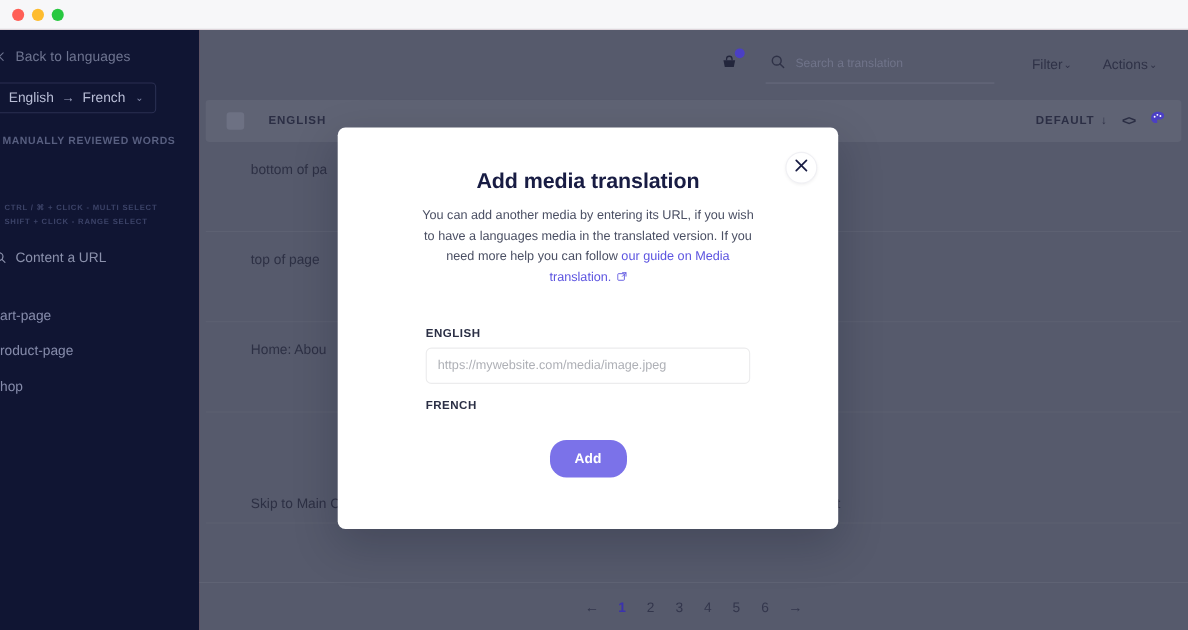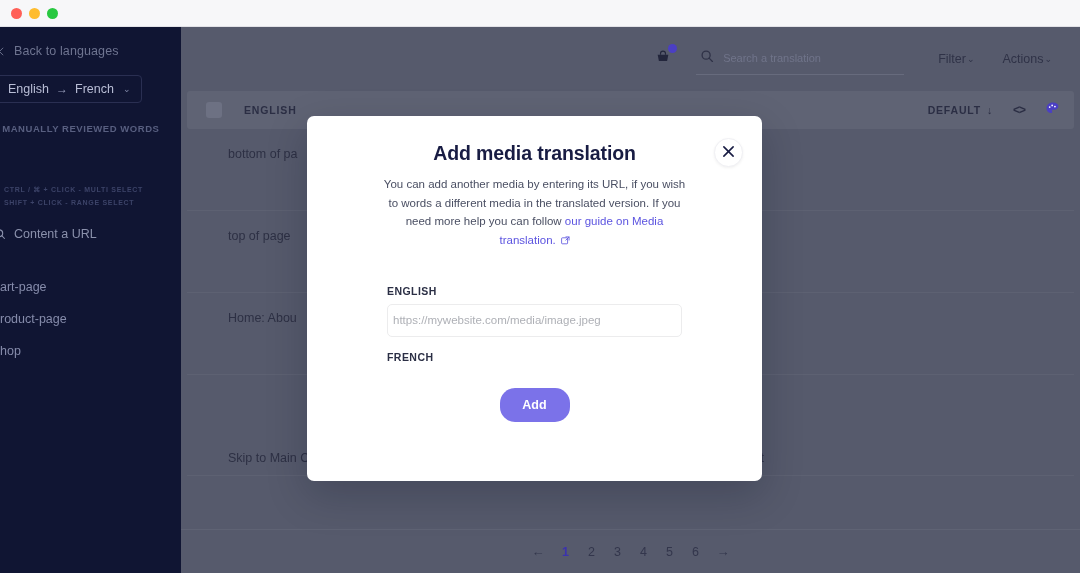--- a/index.html
+++ b/index.html
@@ -217,21 +217,21 @@
   .th-label {
     font-size: 10.5px;
     letter-spacing: .85px;
     font-weight: 700;
     color: #2b2e44;
   }
   .th-right {
     margin-left: auto;
     display: flex;
     align-items: center;
-    gap: 20px;
+    gap: 13px;
   }
   .th-default {
     font-size: 10.5px;
     letter-spacing: .8px;
     font-weight: 700;
     color: #2b2e44;
     display: flex;
     align-items: center;
     gap: 6px;
   }
@@ -296,21 +296,21 @@
     width: 29px; height: 29px;
     border-radius: 50%;
     background: #ffffff;
     border: 1px solid #f0f0f4;
     display: flex;
     align-items: center;
     justify-content: center;
     box-shadow: 0 1px 3px rgba(0,0,0,0.06);
   }
   .modal h1 {
-    margin-top: 26px;
+    margin-top: 38px;
     text-align: center;
     font-size: 19.5px;
     font-weight: 700;
     color: #181c43;
     letter-spacing: -.1px;
   }
   .modal-desc {
     margin: 10px auto 0;
     width: 310px;
     text-align: center;
@@ -334,21 +334,21 @@
     color: #2b2f45;
     margin-bottom: 7px;
   }
   .field-input {
     width: 295px;
     height: 33px;
     border: 1px solid #ececed;
     border-radius: 5px;
     display: flex;
     align-items: center;
-    padding: 0 5px;
+    padding: 0 10px;
     background: #fff;
   }
   .field-input .ph {
     font-size: 11.5px;
     color: #aeb0b6;
   }
   .modal-actions {
     margin-top: 25px;
     display: flex;
     justify-content: center;
@@ -523,21 +523,21 @@
               <line x1="2" y1="2" x2="12" y2="12" stroke="#181c43" stroke-width="1.7" stroke-linecap="round"></line>
               <line x1="12" y1="2" x2="2" y2="12" stroke="#181c43" stroke-width="1.7" stroke-linecap="round"></line>
             </svg>
         </span>
       </div>
 
       <h1>Add media translation</h1>
 
       <div class="modal-desc">
         <span>You can add another media by entering its URL, if you wish to</span>
-        <span>words a different media in the translated version.</span>
+        <span>have a languages media in the translated version.</span>
         <span>If you need more help you can follow </span><a href="#">our guide on Media translation.</a><span class="ext-icon">
           <svg width="9" height="9" viewBox="0 0 12 12" style="vertical-align:-1px">
               <rect x="0.8" y="2.4" width="8" height="8" rx="1" stroke="#5c54e0" stroke-width="1.1" fill="none"></rect>
               <path d="M6.6 1.2 H10.8 V5.4" stroke="#5c54e0" stroke-width="1.1" fill="none" stroke-linecap="round" stroke-linejoin="round"></path>
               <line x1="6.4" y1="5.6" x2="10.6" y2="1.4" stroke="#5c54e0" stroke-width="1.1" stroke-linecap="round"></line>
             </svg>
         </span>
       </div>
 
       <div class="field-group first">

